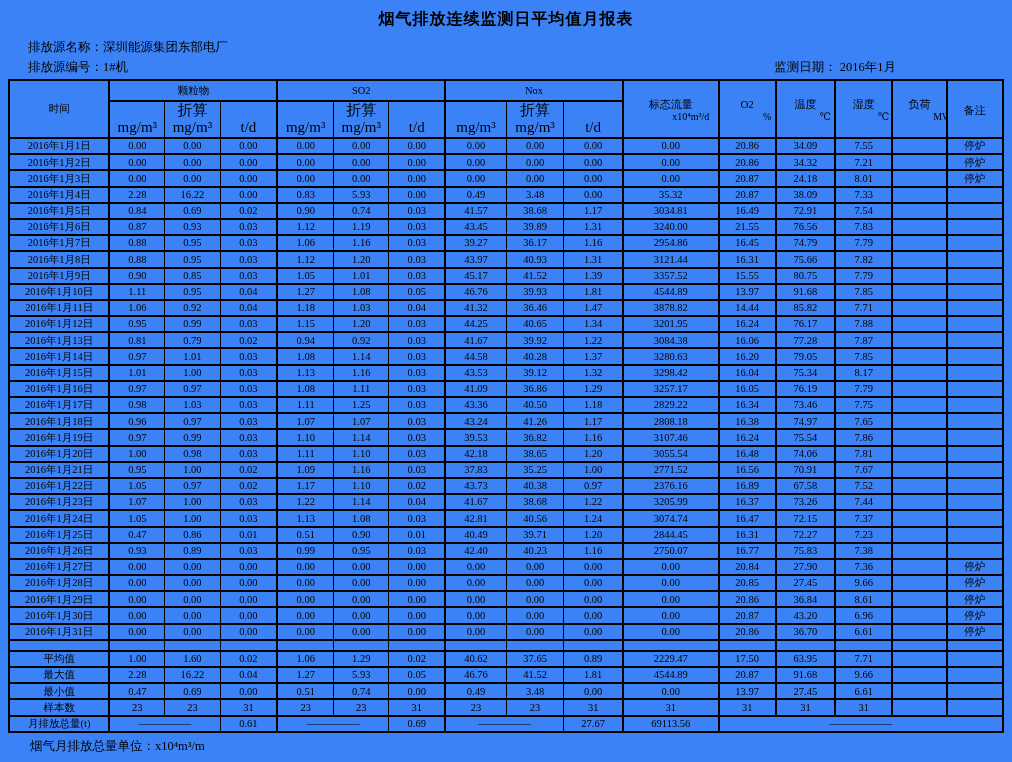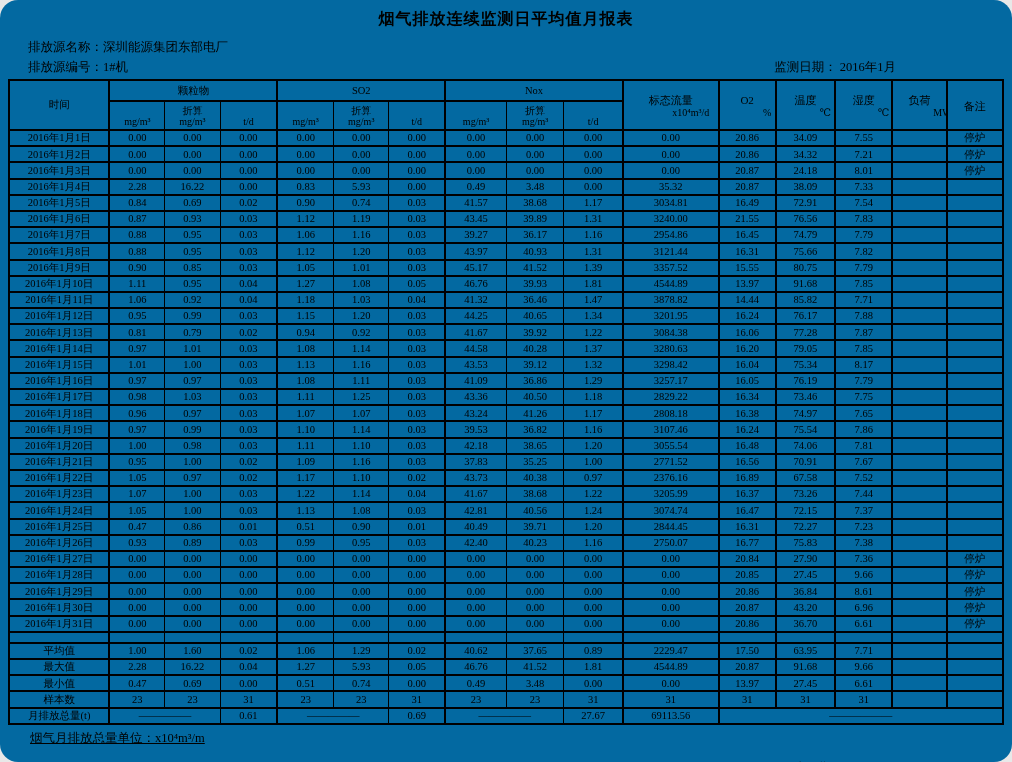--- a/index.html
+++ b/index.html
@@ -1,41 +1,41 @@
 <!DOCTYPE html>
 <html><head>
 <meta charset="utf-8">
 <style>
   html,body { margin:0; padding:0; background:#e8e8e8; }
   .page {
-    width:1012px; height:762px; background:#0369a1; color:#000;
+    width:1012px; height:762px; background:#3b82f6; color:#000;
     font-family:"Liberation Serif","DejaVu Serif",serif;
-    position:relative; box-sizing:border-box; padding:6px 8px 0 8px; overflow:hidden;border-radius:18px;
+    position:relative; box-sizing:border-box; padding:6px 8px 0 8px; overflow:hidden;
   }
   .title { text-align:center; font-size:16px; font-weight:bold; letter-spacing:1px; margin:3px 0 9px 0; }
   .meta-row1 { font-size:12.5px; margin:6px 0 0 20px; }
   .meta-row2 { font-size:12.5px; margin:3px 0 3px 20px; display:flex; justify-content:space-between; padding-right:108px;text-align:center; }
   .report-table { border-collapse:collapse; table-layout:fixed; width:996px; border:2px solid #000; }
   .report-table th, .report-table td {
     border-bottom:2px solid #000; padding:0; text-align:center; vertical-align:middle;
     font-weight:normal; white-space:nowrap; overflow:hidden; font-size:10.5px; line-height:1.1;
   }
   .bL2 { border-left:2px solid #000; }
   .bL1 { border-left:1px solid #000; }
   .h-top { height:19px; font-size:11px;margin-top:44px; }
   .h-time { font-size:11.5px; }
-  .h-sub-row th { height:25px; vertical-align:bottom; padding-bottom:2px; white-space:pre-line; font-size:10px; }
+  .h-sub-row th { height:25px; vertical-align:bottom; padding-bottom:2px; white-space:pre-line; font-size:15px; }
   .h-single .hl { display:block; font-size:11px; margin-top:2px; }
   .h-single .hu { display:block; font-size:10px;margin-left:40px; }
   .day-row td, .summary-row td { height:14.2px; }
   .spacer-row td { height:9px; }
   .total-row td { height:14.2px; }
   .c-label { font-size:10.5px; }
   .total-label { text-align:left; padding-left:3px; }
-  .unit-note { font-size:12.5px; margin:5px 0 0 22px;text-decoration:underline; }
+  .unit-note { font-size:12.5px; margin:5px 0 0 22px; }
   .report-date-row { font-size:12.5px; text-align:right; padding-right:82px; margin-top:13px; }
 </style>
 </head>
 <body>
 
 <div class="page">
 
   <div class="title">烟气排放连续监测日平均值月报表</div>
 
   <div class="meta-row1"><span>排放源名称：</span><span>深圳能源集团东部电厂</span></div>

